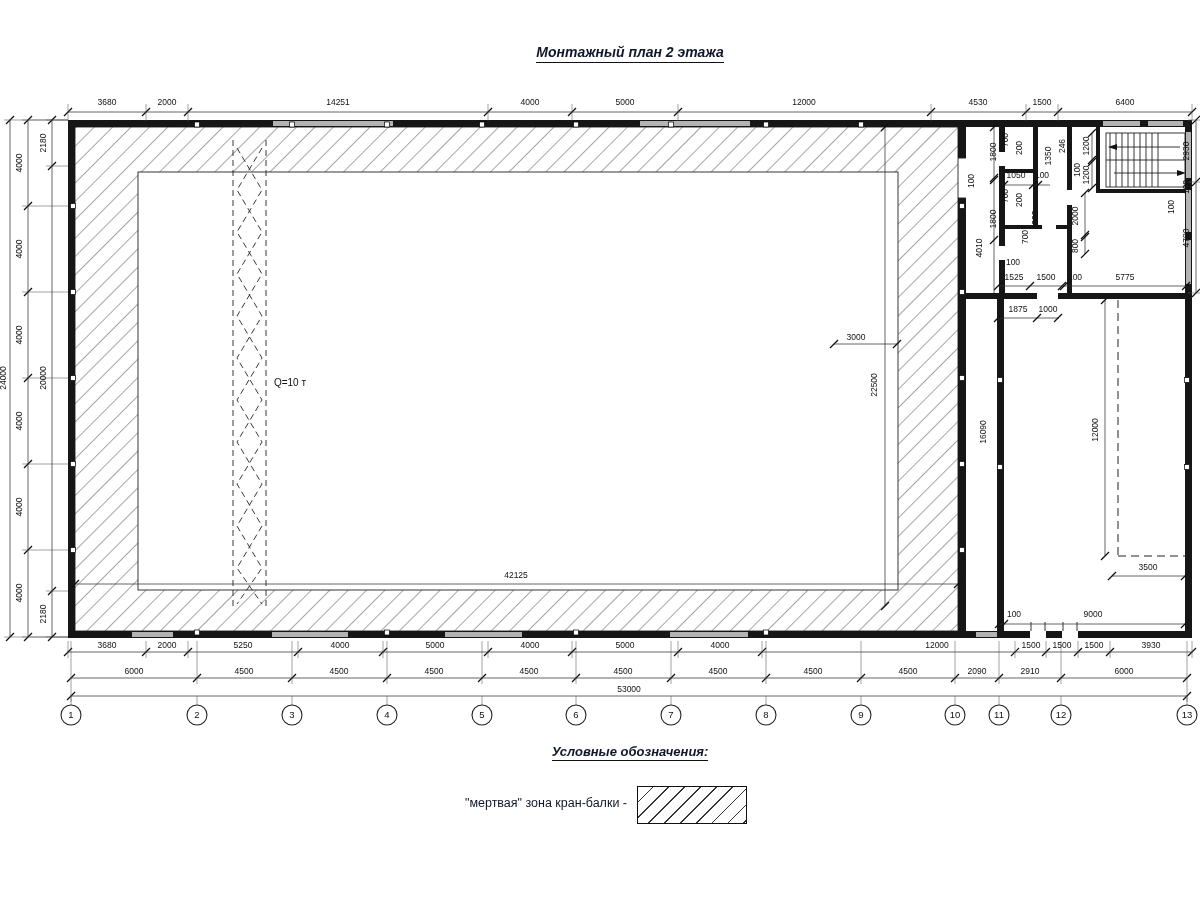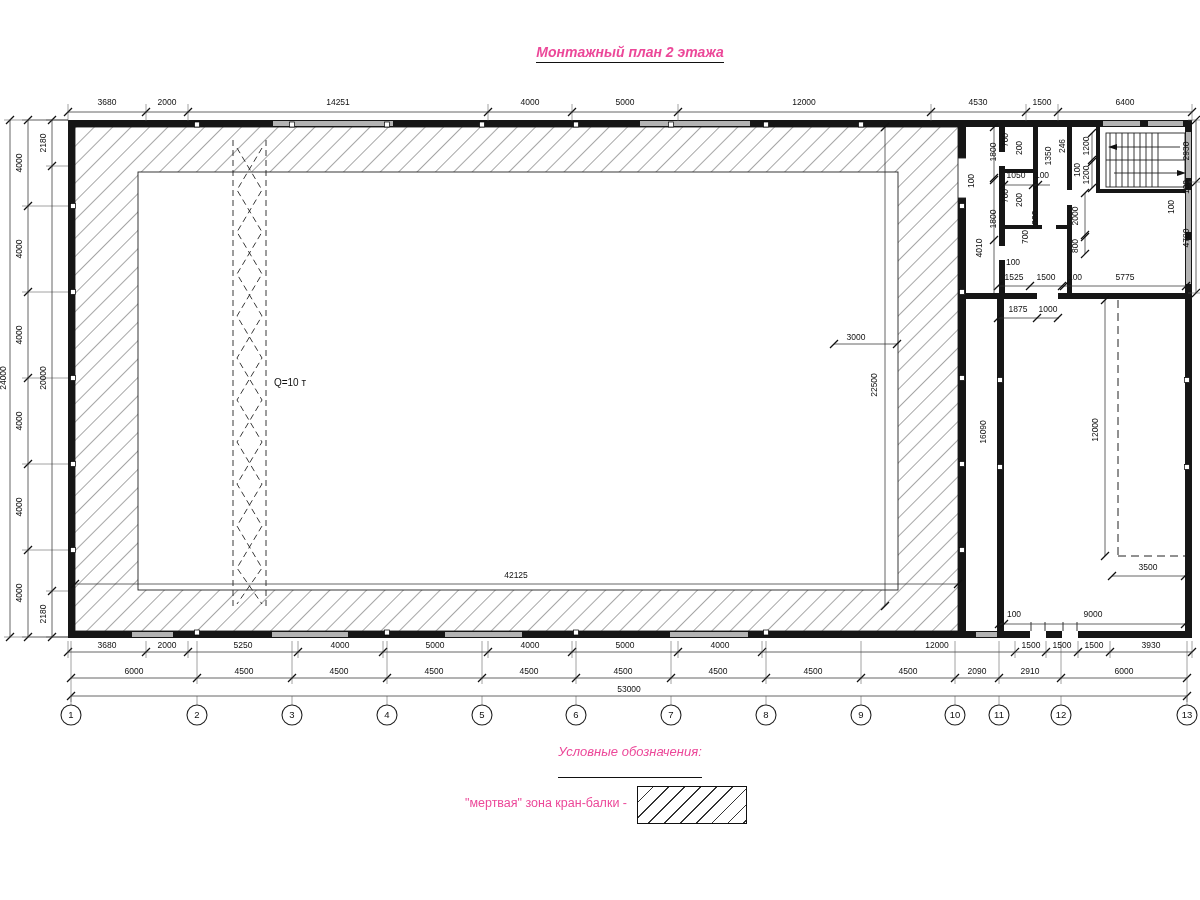--- a/index.html
+++ b/index.html
@@ -1,37 +1,37 @@
 <!DOCTYPE html>
 <html><head>
 <meta charset="utf-8">
 <style>
   html,body{margin:0;padding:0;background:#fff;}
   #page{position:relative;width:1200px;height:900px;background:#fff;overflow:hidden;
-        font-family:"Liberation Sans",sans-serif;color:#ec4899;}
+        font-family:"Liberation Sans",sans-serif;color:#0f172a;}
   #title{position:absolute;left:60px;top:44px;width:1140px;text-align:center;
          font-size:14px;font-style:italic;font-weight:bold;}
   #title span{border-bottom:1.3px solid #111;padding-bottom:2px;}
   #plan-svg{position:absolute;left:0;top:0;}
   .dim{stroke:#333;stroke-width:.75;}
   .tick{stroke:#111;stroke-width:1.2;}
   .ext{stroke:#555;stroke-width:.55;}
   .wall{fill:#161616;}
   .win{fill:#b3b3b3;}
   .thin{stroke:#222;stroke-width:.9;fill:none;}
   .dash{stroke:#222;stroke-width:1;fill:none;stroke-dasharray:8 5;}
   .cdash{stroke:#222;stroke-width:.9;fill:none;stroke-dasharray:6 4;}
   .col{fill:#fff;stroke:#000;stroke-width:.7;}
   .dimtext{font-size:8.5px;fill:#111;text-anchor:middle;}
   .big{font-size:10px;}
   .bub{fill:#fff;stroke:#222;stroke-width:1.1;}
   .bubtext{font-size:9.5px;fill:#111;text-anchor:middle;}
   #legend-heading{position:absolute;left:60px;top:744px;width:1140px;text-align:center;
                   font-size:13px;font-style:italic;}
-  #legend-heading span{border-bottom:1.2px solid #111;padding-bottom:18px;}
+  #legend-heading span{border-bottom:1.2px solid #111;padding-bottom:1px;font-weight:bold;}
   #legend-label{position:absolute;right:573px;top:796px;font-size:12.5px;white-space:nowrap;}
   #legend-swatch{position:absolute;left:637px;top:786px;width:108px;height:36px;
                  border:1.6px solid #111;background:
                  repeating-linear-gradient(135deg,#fff 0 10px,#333 10px 11.2px);}
 </style>
 </head>
 <body>
 
 <div id="page">
 

